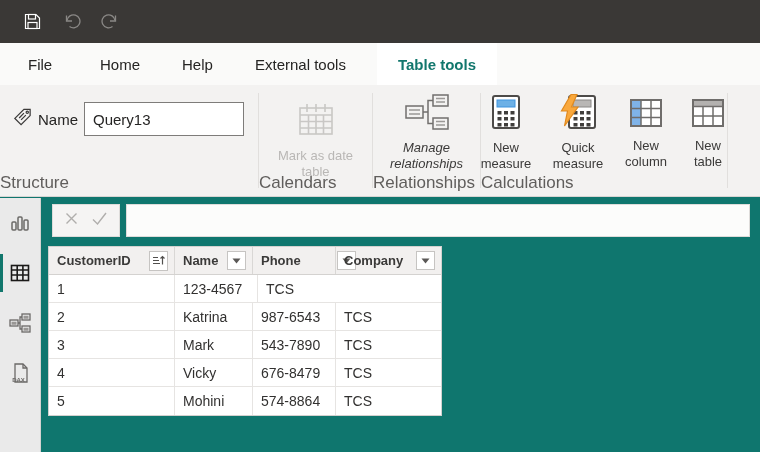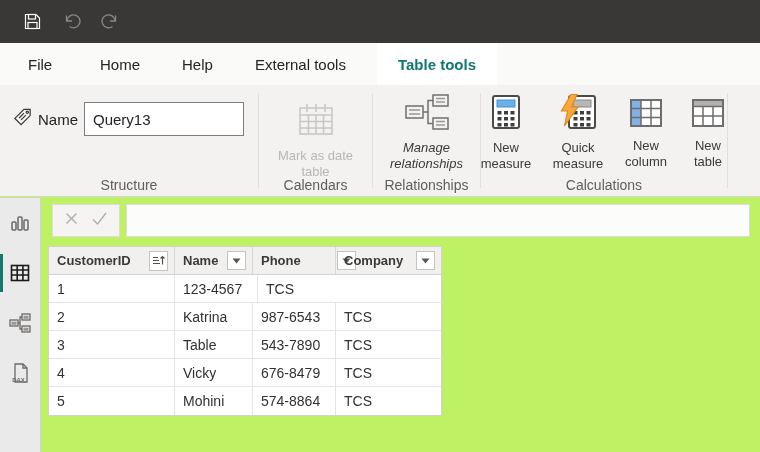--- a/index.html
+++ b/index.html
@@ -1,18 +1,18 @@
 <!DOCTYPE html>
 <html style="--accent: #12776d; --titlebar-bg: #3a3836; --measure-blue: #6cb0e6; --bolt-orange: #f9a83c; --column-blue: #7fb3e8; --tbl-header-gray: #b3b1af;"><head>
 <meta charset="utf-8">
 <style>
   * { margin:0; padding:0; box-sizing:border-box; }
   html,body { width:760px; height:452px; overflow:hidden;
     font-family:"Liberation Sans", sans-serif; }
-  #app { position:relative; width:760px; height:452px; background:#bef264; }
+  #app { position:relative; width:760px; height:452px; background:#0f766e; }
 
   
   .titlebar { position:absolute; left:0; top:0; width:760px; height:43px;
     background:var(--titlebar-bg,#3a3836); display:flex; align-items:center; }
   .titlebar .tb-icon { margin-left:20px; display:flex; }
   .titlebar .tb-icon:first-child { margin-left:24px; }
 
   
   .menubar { position:absolute; left:0; top:43px; width:760px; height:42px; background:#fafaf9; }
   .menutab { position:absolute; top:0; height:42px; display:flex; align-items:center;
@@ -20,22 +20,22 @@
   .tab-file { left:28px; } .tab-home { left:100px; } .tab-help { left:182px; } .tab-ext { left:255px; }
   .menutab.active { left:377px; width:120px; background:#ffffff; justify-content:center;
     color:var(--accent,#12776d); font-weight:bold; }
   .tab-underline { position:absolute; left:392px; top:75px; width:86px; height:4px;
     background:var(--accent,#12776d); }
 
   
   .ribbon { position:absolute; left:0; top:85px; width:760px; height:112px;
     background:#f3f2f1; border-bottom:1px solid #d7d5d3; }
   .rgroup { position:absolute; top:0; height:111px; }
-  .rgroup-label { position:absolute; bottom:3px; left:0; width:100%; text-align:center;
-    font-size:14px; color:#605e5c; }
+  .rgroup-label { position:absolute; bottom:3px; left:0; width:100%; 
+    font-size:17px; color:#605e5c; }
   .rdiv { position:absolute; top:8px; height:95px; width:1px; background:#e1dfdd; }
 
   .g-structure { left:0; width:258px; }
   .name-row { position:absolute; left:12px; top:17px; display:flex; align-items:center; }
   .name-label { font-size:15px; color:#252423; margin:0 6px 0 5px; }
   .name-input { width:160px; height:34px; border:1px solid #7e7c7a; background:#fff;
     font-size:15px; color:#252423; padding:10px 8px; font-family:"Liberation Sans",sans-serif; outline:none; }
 
   .g-calendars { left:259px; width:113px; }
   .g-relationships { left:373px; width:107px; }
@@ -333,21 +333,21 @@
       <div class="td c3">TCS</div>
     </div>
     <div class="trow tbody">
       <div class="td c0">2</div>
       <div class="td c1">Katrina</div>
       <div class="td c2">987-6543</div>
       <div class="td c3">TCS</div>
     </div>
     <div class="trow tbody">
       <div class="td c0">3</div>
-      <div class="td c1">Table</div>
+      <div class="td c1">Mark</div>
       <div class="td c2">543-7890</div>
       <div class="td c3">TCS</div>
     </div>
     <div class="trow tbody">
       <div class="td c0">4</div>
       <div class="td c1">Vicky</div>
       <div class="td c2">676-8479</div>
       <div class="td c3">TCS</div>
     </div>
     <div class="trow tbody">

